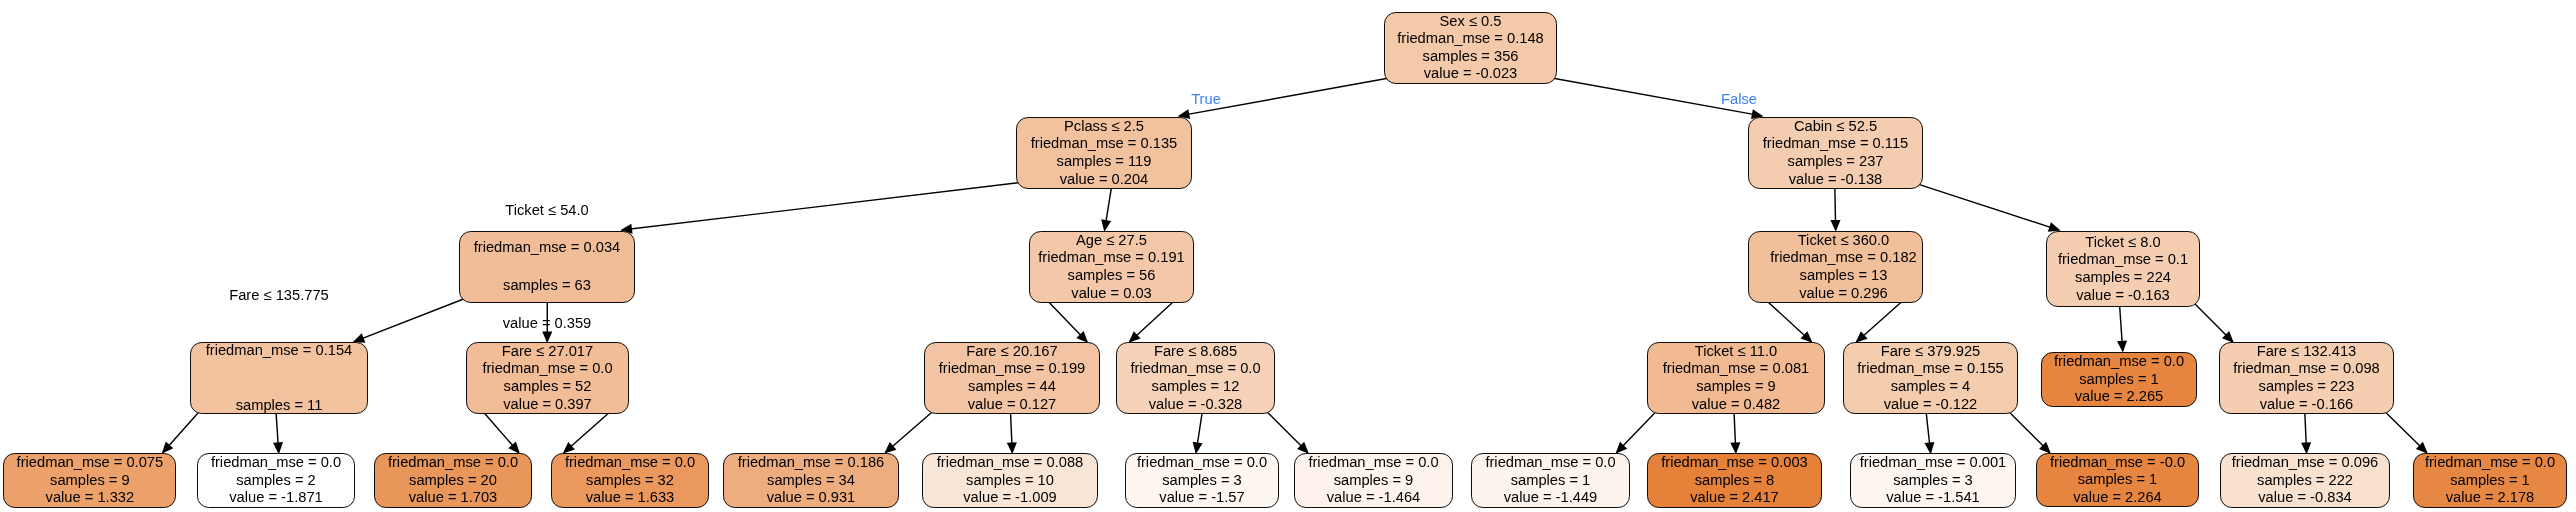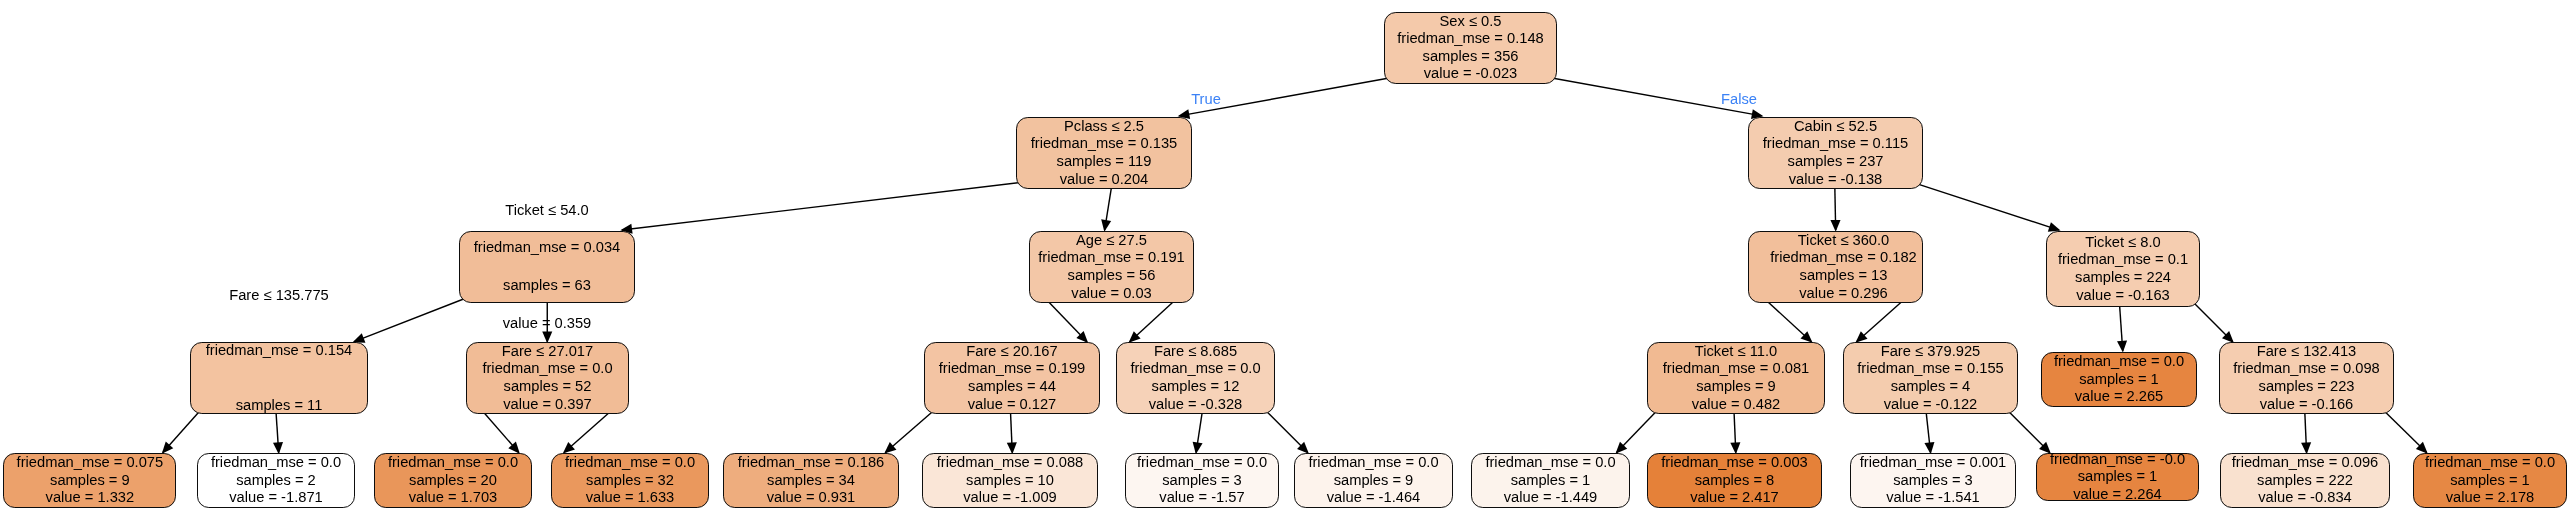--- a/index.html
+++ b/index.html
@@ -190,21 +190,21 @@
       <div class="tree-node" style="left: 1647px; top: 453px; width: 175px; height: 55px; background: rgb(229, 129, 57);">
         <div>friedman_mse = 0.003</div>
         <div>samples = 8</div>
         <div>value = 2.417</div>
       </div>
       <div class="tree-node" style="left: 1843px; top: 453px; width: 166px; height: 55px; background: rgb(253, 245, 240); margin-left: 7px;">
         <div>friedman_mse = 0.001</div>
         <div>samples = 3</div>
         <div>value = -1.541</div>
       </div>
-      <div class="tree-node" style="left: 2036px; top: 453px; width: 163px; height: 48px; background: rgb(230, 133, 64);">
+      <div class="tree-node" style="left: 2036px; top: 453px; width: 163px; height: 54px; background: rgb(230, 133, 64);">
         <div>friedman_mse = -0.0</div>
         <div>samples = 1</div>
         <div>value = 2.264</div>
       </div>
       <div class="tree-node" style="left: 2220px; top: 453px; width: 170px; height: 55px; background: rgb(249, 225, 207);">
         <div>friedman_mse = 0.096</div>
         <div>samples = 222</div>
         <div>value = -0.834</div>
       </div>
       <div class="tree-node" style="left: 2413px; top: 453px; width: 154px; height: 55px; background: rgb(230, 136, 68);">

